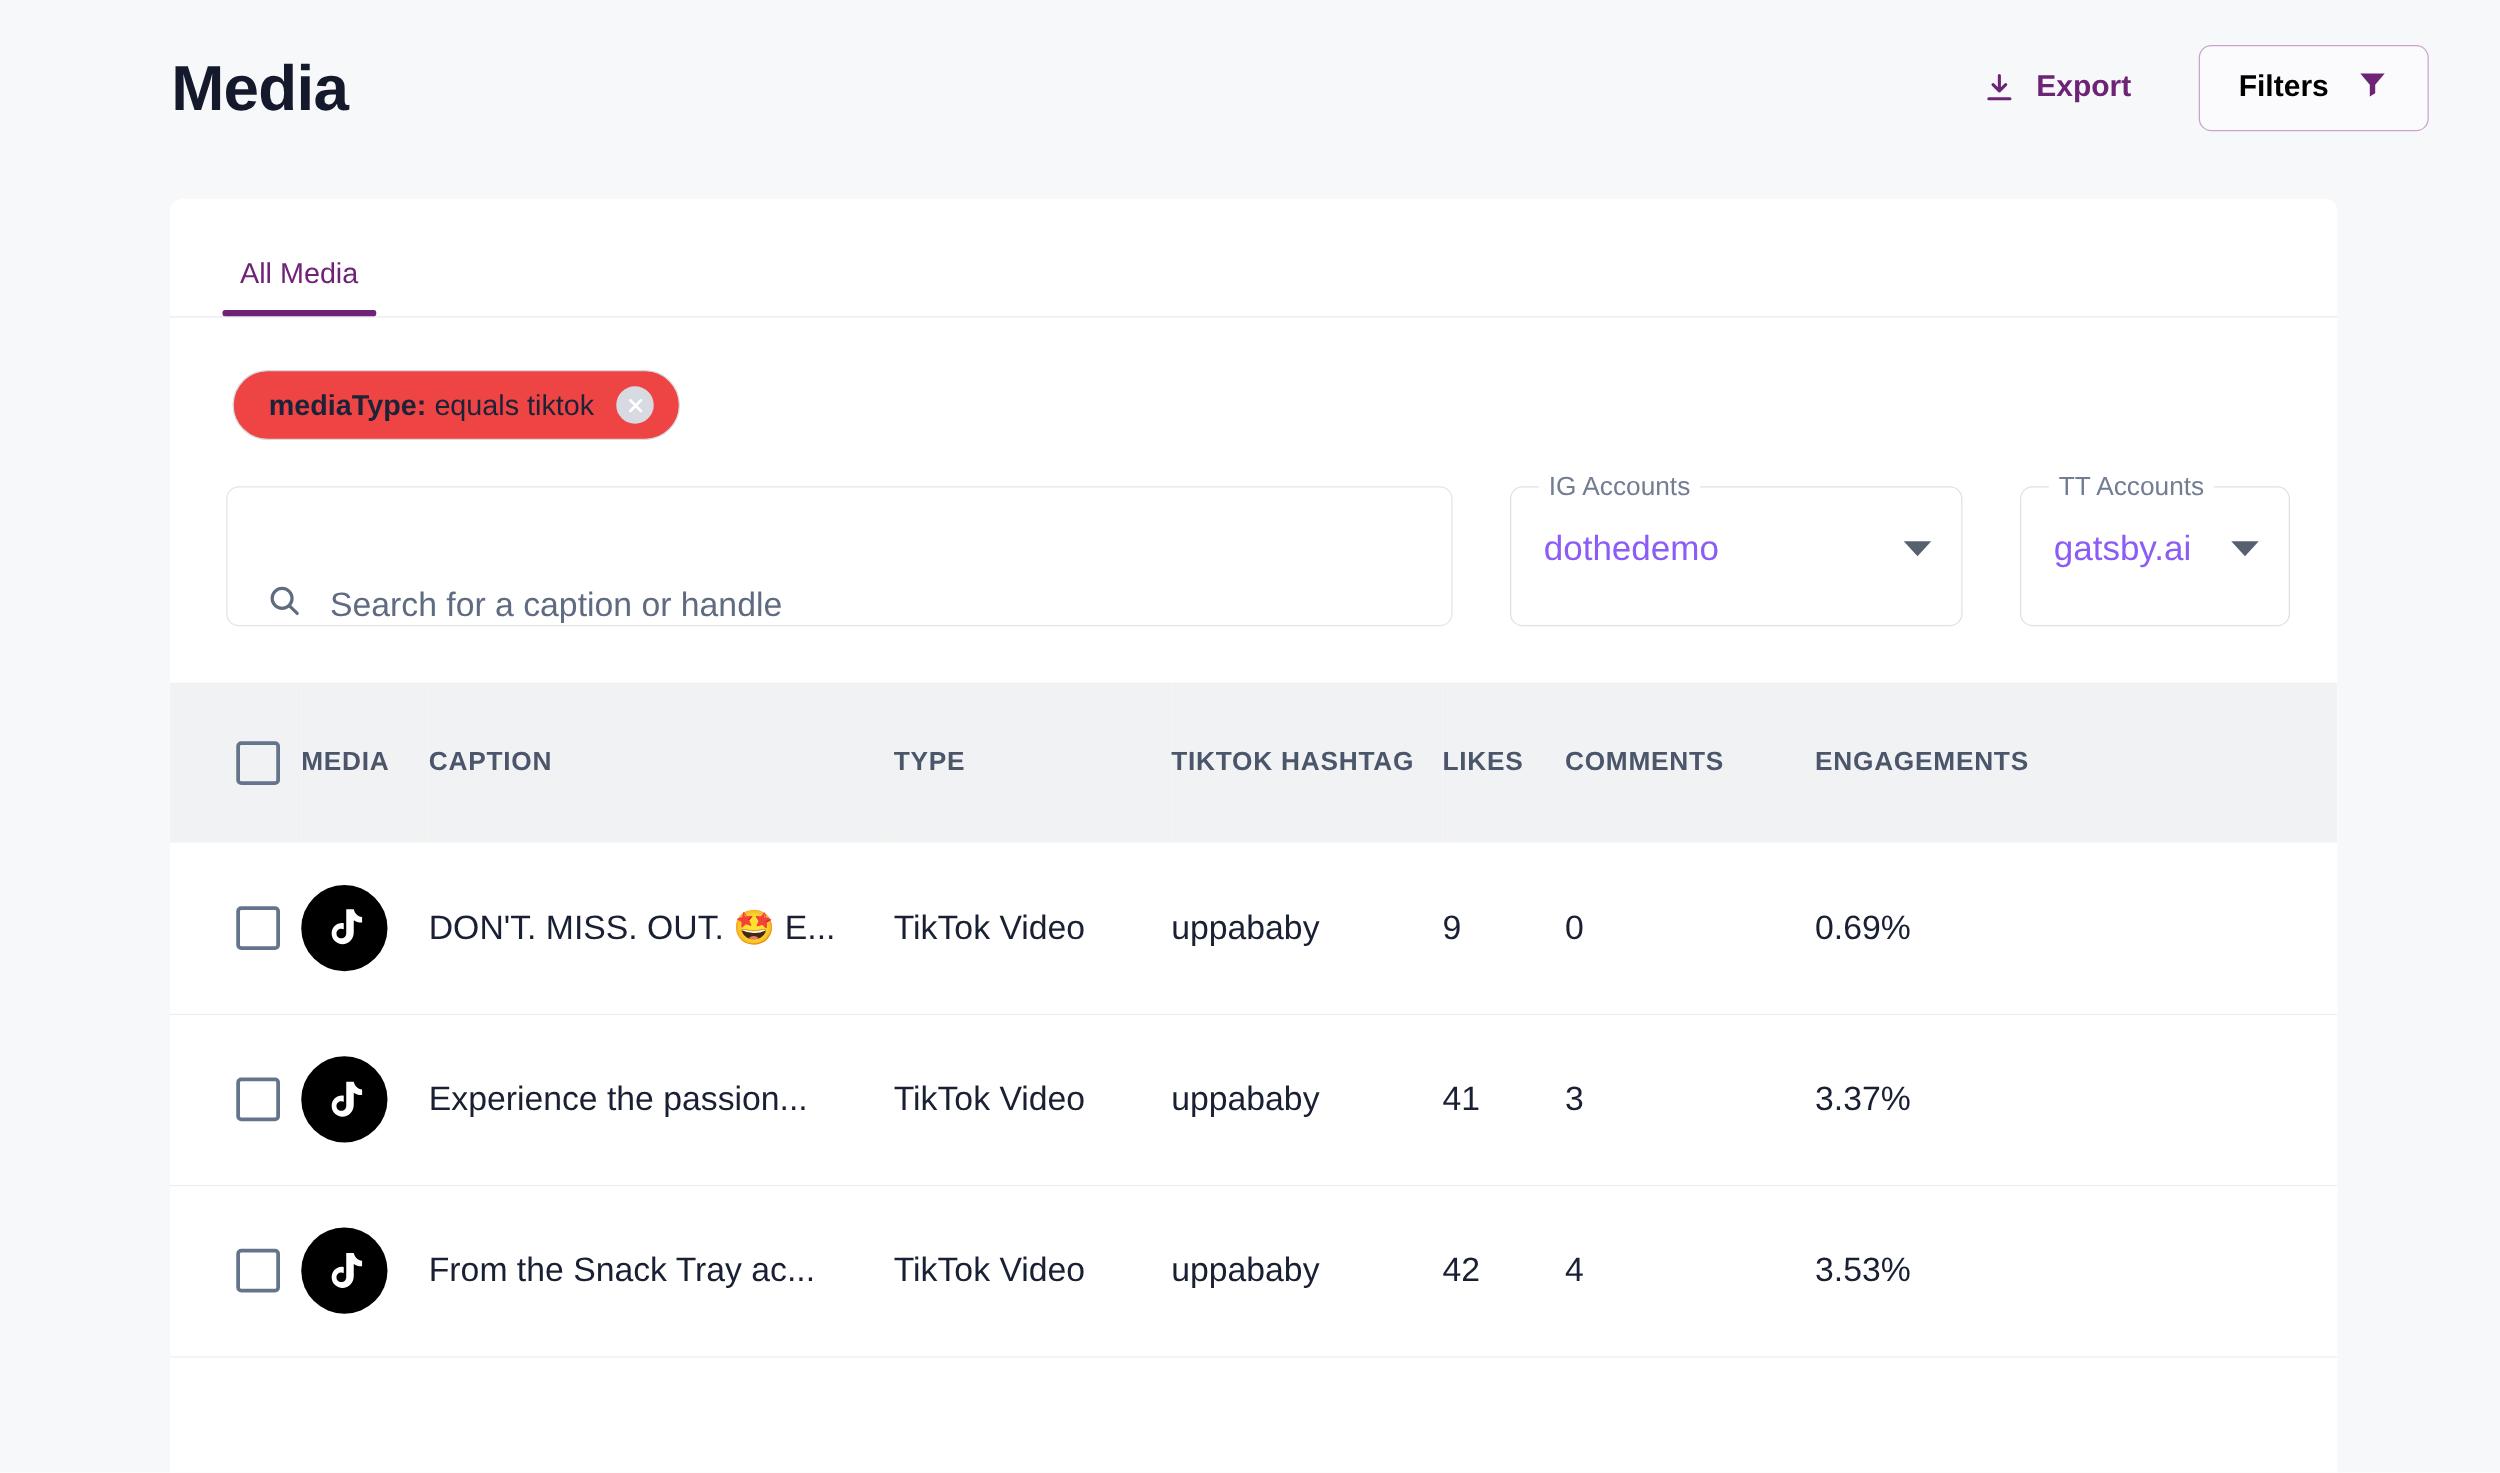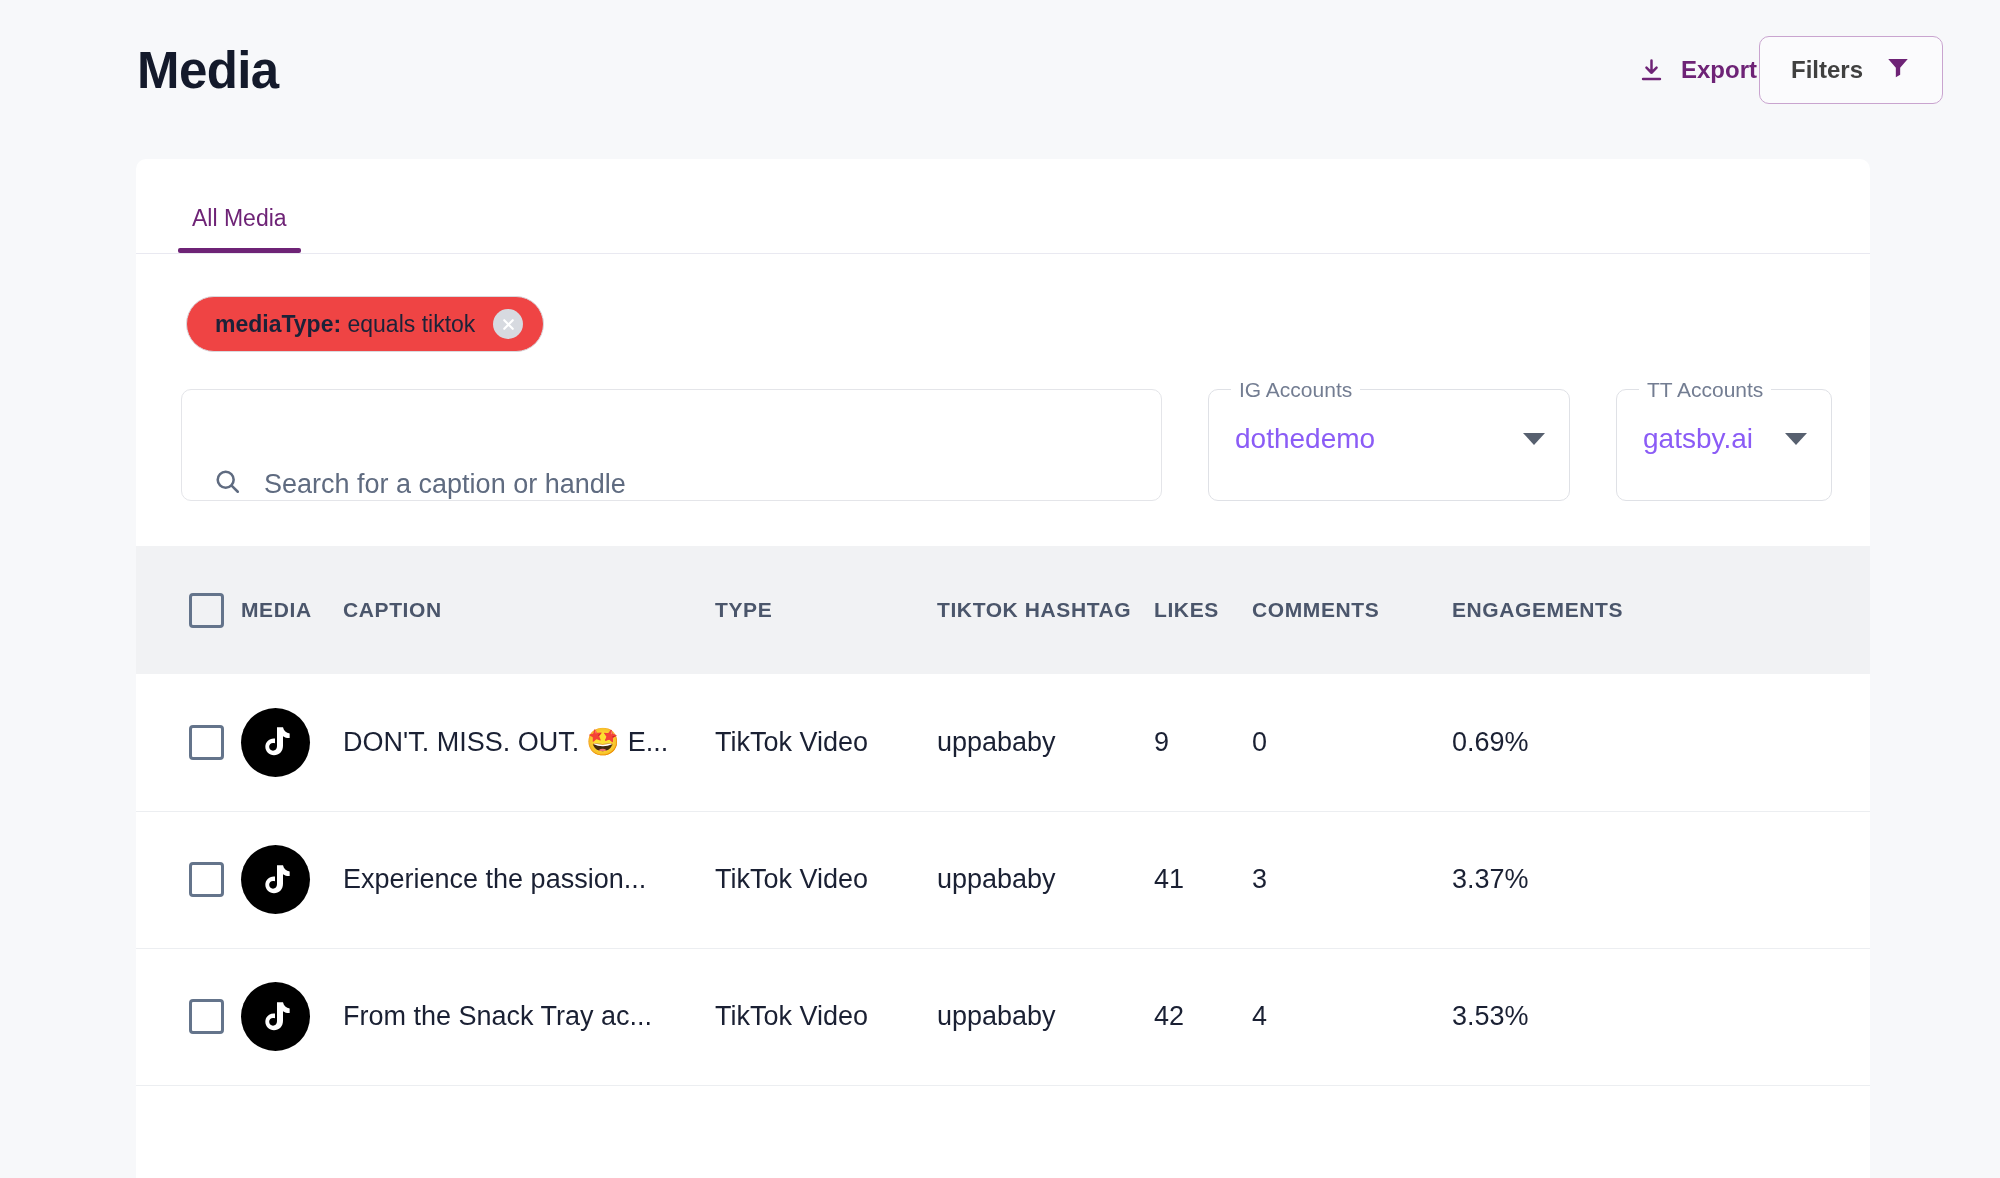--- a/index.html
+++ b/index.html
@@ -31,20 +31,21 @@
     font-size: 51px;
     font-weight: bold;
     letter-spacing: -0.6px;
     color: #141a2b;
     line-height: 1;
   }
 
   .header-actions {
     display: flex;
     align-items: center;
+    gap: 52px;
   }
 
   .export-button {
     display: flex;
     align-items: center;
     gap: 16px;
     color: #6e2376;
     font-size: 24px;
     font-weight: 600;
     background: none;
@@ -53,21 +54,21 @@
     font-family: inherit;
     padding: 6px 2px;
   }
 
   .export-button .icon { display: flex; align-items: center; }
 
   .filters-button {
     display: flex;
     align-items: center;
     gap: 22px;
-    color: #404040;
+    color: #000000;
     font-size: 24px;
     font-weight: 600;
     background: #fbfbfd;
     border: 1.5px solid #c9a4cf;
     border-radius: 10px;
     padding: 17px 31px;
     cursor: pointer;
     font-family: inherit;
   }
 

